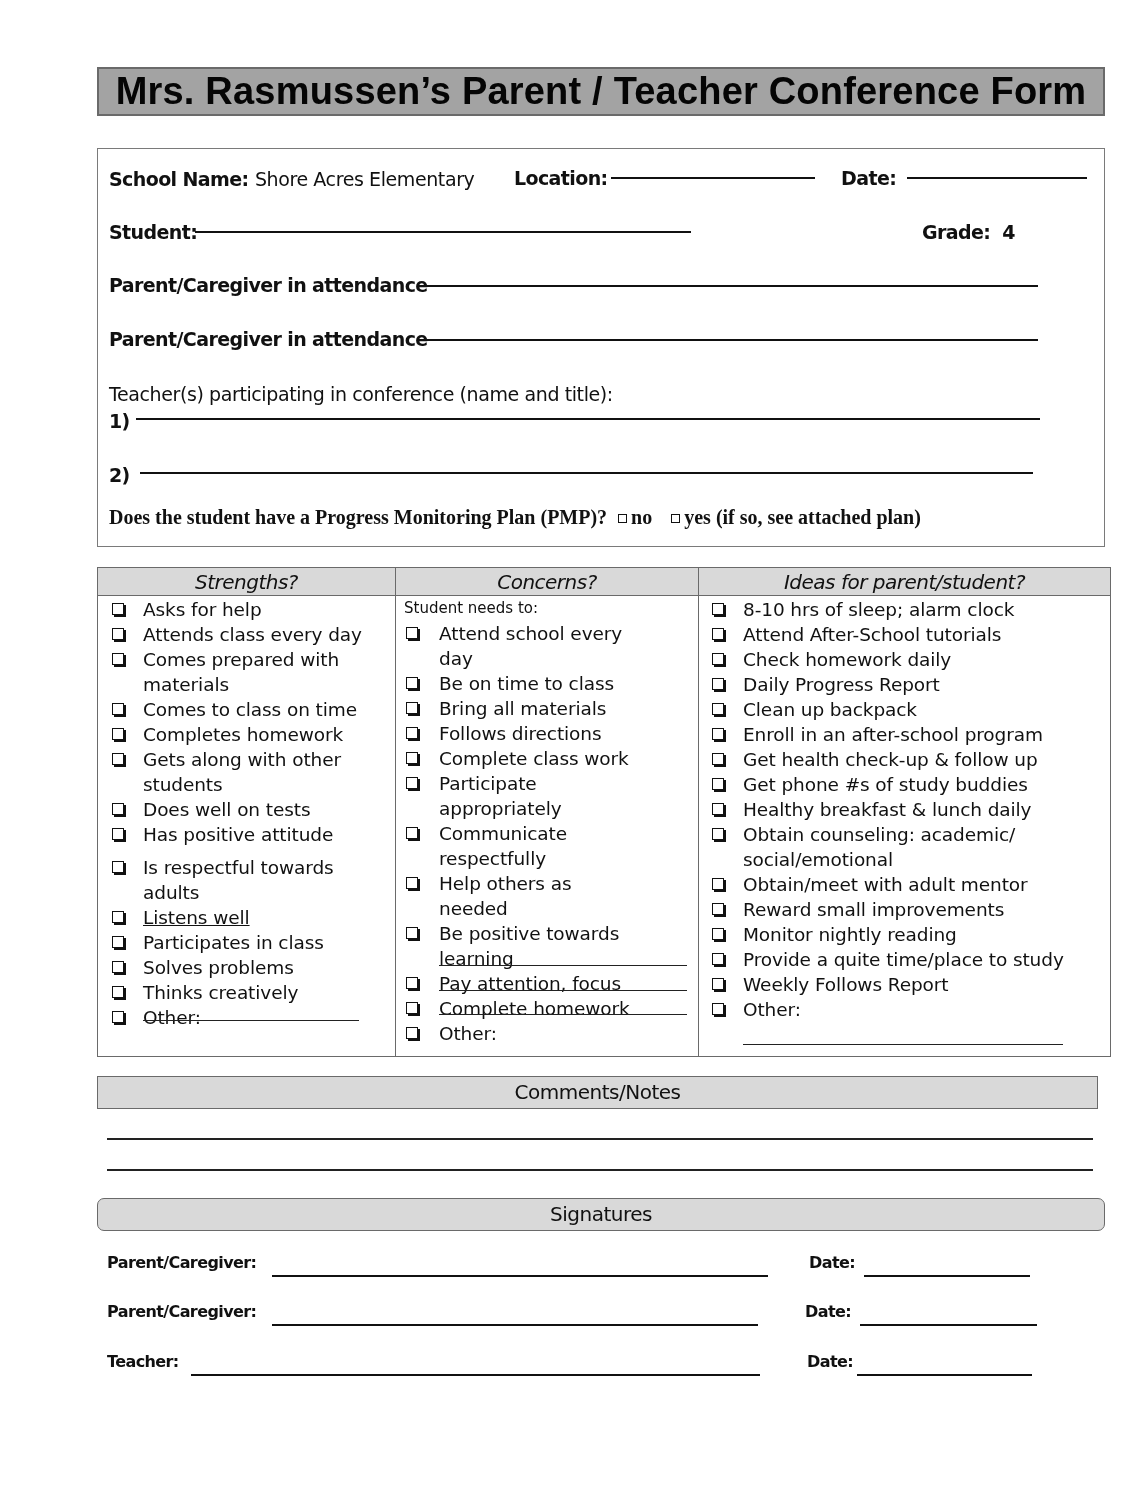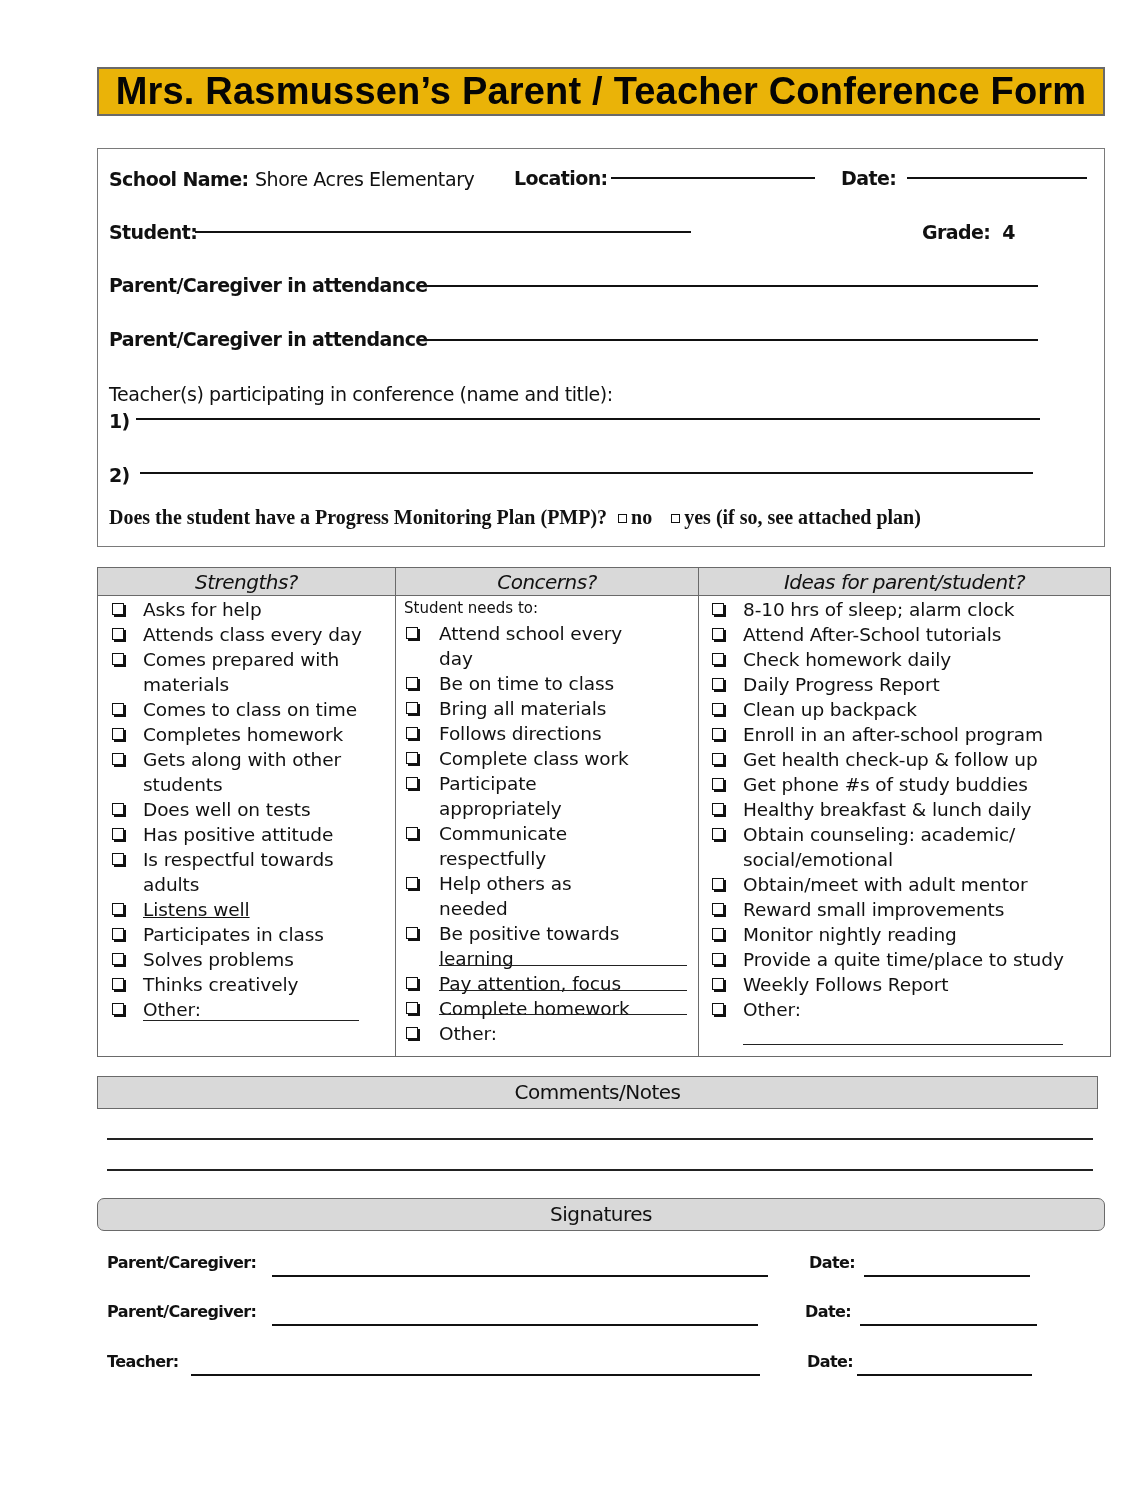--- a/index.html
+++ b/index.html
@@ -1,21 +1,21 @@
 <!DOCTYPE html>
 <html><head>
 <meta charset="utf-8">
 <style>
   * { box-sizing: border-box; margin: 0; padding: 0; }
   html, body { width: 1148px; height: 1485px; background: #ffffff; }
   body { position: relative; font-family: "DejaVu Sans", sans-serif; color: #111; overflow: hidden; }
 
   .title-bar {
     position: absolute; left: 97px; top: 67px; width: 1008px; height: 49px;
-    background: #eab308; border: 2px solid #6a6a6a;
+    background: #a3a3a3; border: 2px solid #6a6a6a;
     font-family: "Liberation Sans", sans-serif; font-weight: bold;
     font-size: 38px; line-height: 45px; text-align: center; letter-spacing: 0.2px;
     color: #050505;
   }
 
   .info-box {
     position: absolute; left: 97px; top: 148px; width: 1008px; height: 399px;
     border: 1.5px solid #7a7a7a;
   }
   .row { position: absolute; left: 11px; font-size: 20px; white-space: nowrap; font-family: "DejaVu Sans", sans-serif; margin-top: 14px; }
@@ -109,21 +109,21 @@
     <div class="col-head">Strengths?</div>
     <ul class="items" id="list-strengths">
         <li class="item" style="width: 292px;"><span class="chk"></span><span>Asks for help</span></li>
         <li class="item" style="width: 292px;"><span class="chk"></span><span>Attends class every day</span></li>
         <li class="item" style="width: 248px;"><span class="chk"></span><span>Comes prepared with materials</span></li>
         <li class="item" style="width: 292px;"><span class="chk"></span><span>Comes to class on time</span></li>
         <li class="item" style="width: 292px;"><span class="chk"></span><span>Completes homework</span></li>
         <li class="item" style="width: 248px;"><span class="chk"></span><span>Gets along with other students</span></li>
         <li class="item" style="width: 292px;"><span class="chk"></span><span>Does well on tests</span></li>
         <li class="item" style="width: 292px;"><span class="chk"></span><span>Has positive attitude</span></li>
-        <li class="item" style="width: 292px;"><span class="chk"></span><span>Is respectful towards adults</span></li>
+        <li class="item" style="width: 292px; margin-top: 8px;"><span class="chk"></span><span>Is respectful towards adults</span></li>
         <li class="item" style="width: 292px; text-decoration: underline;"><span class="chk"></span><span>Listens well</span></li>
         <li class="item" style="width: 292px;"><span class="chk"></span><span>Participates in class</span></li>
         <li class="item" style="width: 292px;"><span class="chk"></span><span>Solves problems</span></li>
         <li class="item" style="width: 292px;"><span class="chk"></span><span>Thinks creatively</span></li>
         <li class="item" style="width: 292px;"><span class="chk"></span><span>Other:</span></li>
       </ul>
     <div class="other-line" style="left:45px; top:452px; width:216px;"></div>
   </div>
   <div class="col c2">
     <div class="col-head">Concerns?</div>

